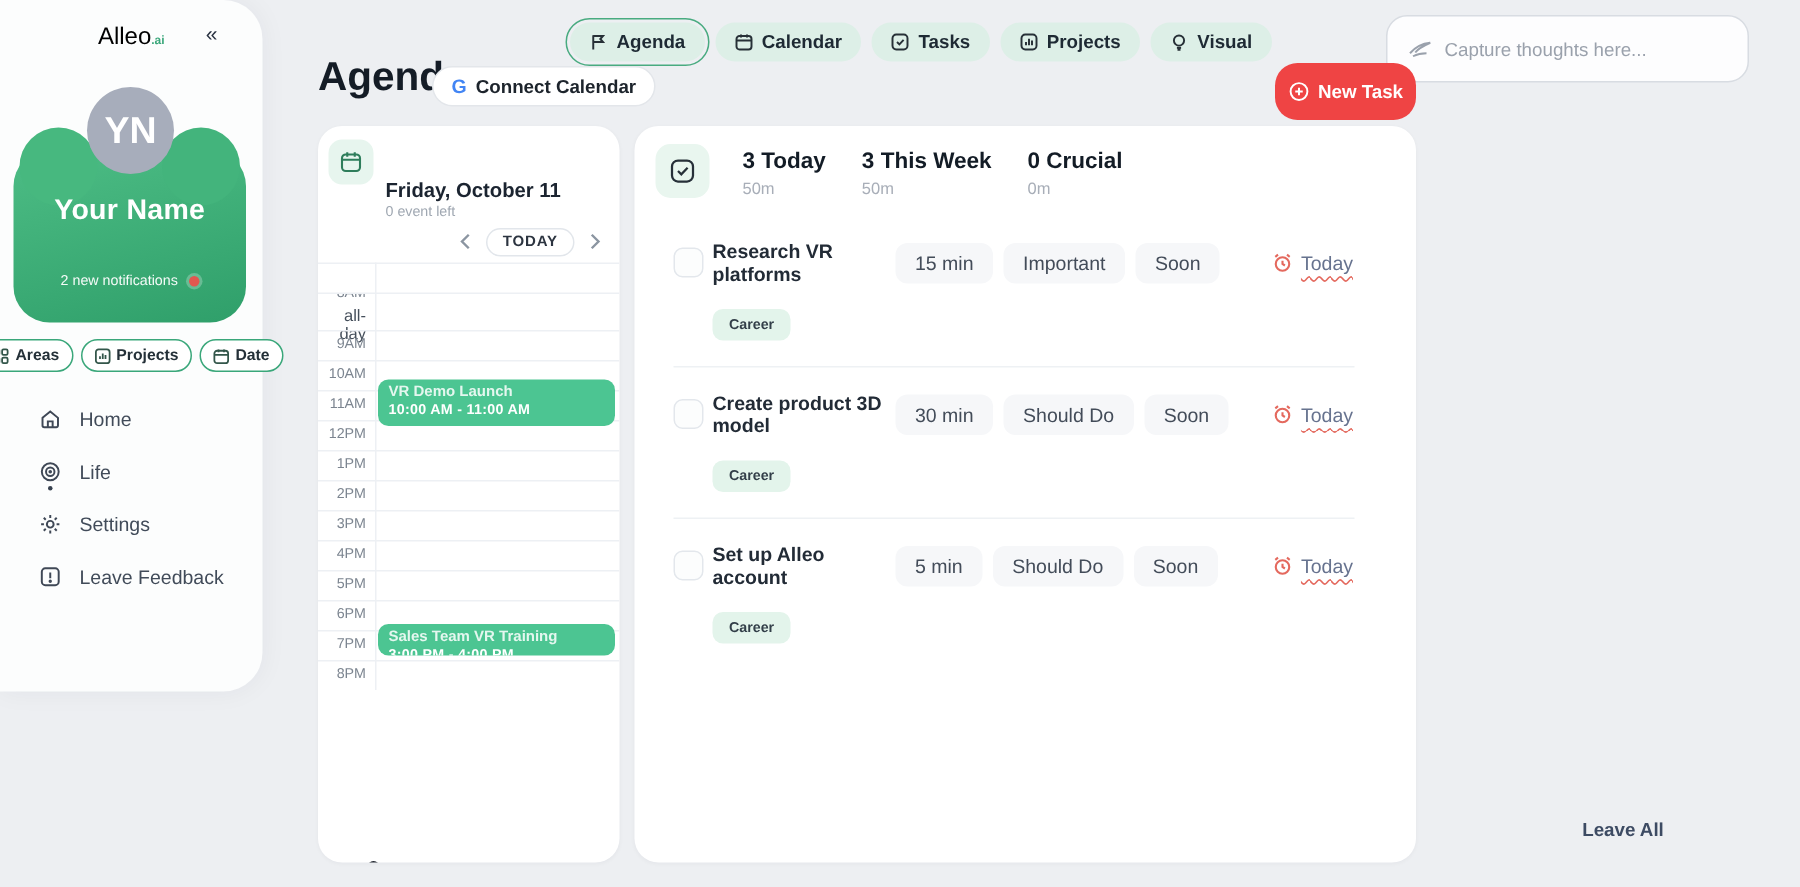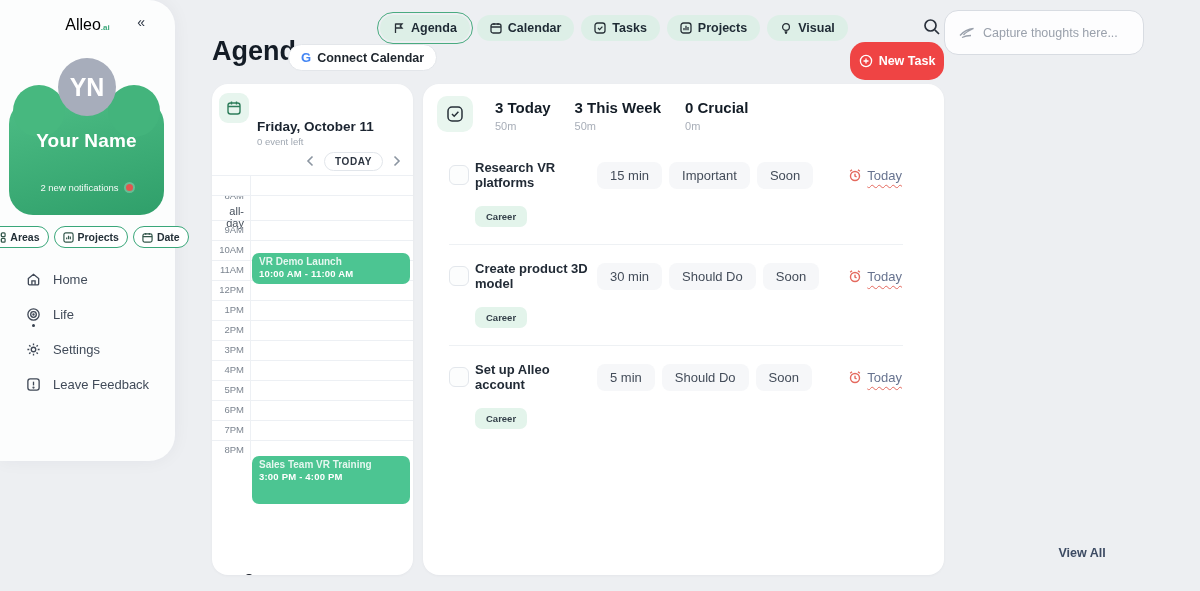--- a/index.html
+++ b/index.html
@@ -37,21 +37,21 @@
   .nav-item { display:flex; align-items:center; gap:12px; padding:10px 0; cursor:pointer; position:relative; }
   .nav-item span.lbl { font-size:13px; color:#414b59; font-weight:500; }
   .life-dot { position:absolute; left:6px; top:27px; width:3px; height:3px; border-radius:50%; background:#37414f; }
 
   
   .tabs { position:absolute; left:380px; top:15px; display:flex; gap:7px; }
   .tab { display:flex; align-items:center; gap:6px; background:#ddefe7; border:none; border-radius:15px;
          padding:6px 13px; font-size:12.5px; font-weight:700; color:#1e2a34; cursor:pointer; font-family:inherit; }
   .tab.active { outline:1.5px solid #49ab80; outline-offset:2px; }
   .search-btn { position:absolute; left:922px; top:17px; background:none; border:none; cursor:pointer; }
-  .capture-box { position:absolute; left:944px; top:10px; width:200px; height:45px; background:#fdfdfe;
+  .capture-box { position:absolute; left:924px; top:10px; width:242px; height:45px; background:#fdfdfe;
                  border:1px solid #d8dce2; border-radius:14px; display:flex; align-items:center;
                  gap:8px; padding:0 14px; }
   .capture-box input { border:none; outline:none; background:transparent; font-family:inherit;
                  font-size:12.5px; color:#3a434f; width:100%; }
   .capture-box input::placeholder { color:#9aa1ac; }
 
   .page-title { position:absolute; left:212px; top:36px; font-size:27px; font-weight:800; color:#141c26; }
   .connect-btn { position:absolute; left:288px; top:44px; height:27px; display:flex; align-items:center; gap:6px;
                  background:#fff; border:1px solid #e3e6ea; border-radius:14px; padding:0 12px;
                  font-size:12.5px; font-weight:600; color:#1d242c; cursor:pointer; font-family:inherit; }
@@ -79,21 +79,21 @@
                  font-size:9.5px; color:#7c8590; }
   .row.allday { height:20px; }
   .row.allday .hlabel { font-size:11px; color:#454f5b; top:2px;margin-top:27px; }
   .row.r8 { height:25px; overflow:hidden; }
   .row.r8 .hlabel { top:-6px; }
   .event { position:absolute; left:40px; right:3px; background:#4cc592; border-radius:7px;
            padding:3px 7px; color:#fff; cursor:pointer; overflow:hidden; }
   .event .etitle { font-size:10px; font-weight:600; opacity:.85; }
   .event .etime { font-size:9.5px; font-weight:800; letter-spacing:.2px; margin-top:1px; }
   .event.e1 { top:78px; height:31px; }
-  .event.e2 { top:241px; height:48px;margin-top:40px; }
+  .event.e2 { top:241px; height:21px; }
   .now-line { position:absolute; left:35px; right:0; top:402px; height:2px; background:#39404f; border-radius:2px; }
   .now-line::before { content:""; position:absolute; left:-2px; top:-3px; width:8px; height:8px;
                       border-radius:50%; background:#1d222c; }
 
   
   .tasks-panel { position:absolute; left:423px; top:84px; width:521px; height:491px; background:#fff;
                  border-radius:16px; box-shadow:0 1px 3px rgba(25,35,50,.04); overflow:hidden; }
   .stats { display:flex; align-items:flex-start; gap:24px; padding:12px 0 0 14px; }
   .stat-ico { width:36px; height:36px; background:#e9f6ef; border-radius:10px; display:flex;
               align-items:center; justify-content:center; margin-right:-2px; }
@@ -455,15 +455,15 @@
               </span>
             <span class="due-text">Today</span>
           </span>
         </div>
         <span class="task-tag">Career</span>
       </div>
 
     </div>
   </section>
 
-  <div class="view-all">View All</div>
+  <div class="view-all">Leave All</div>
 
 </div>
 
 </body></html>

